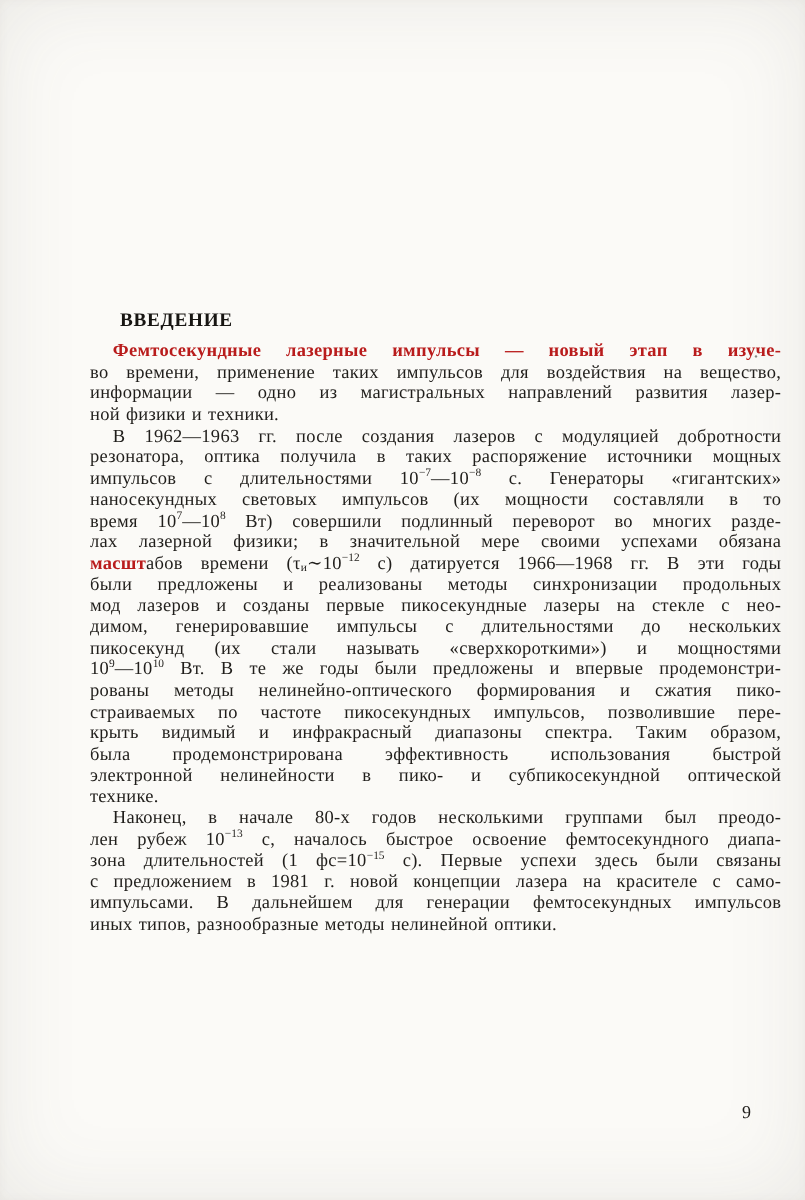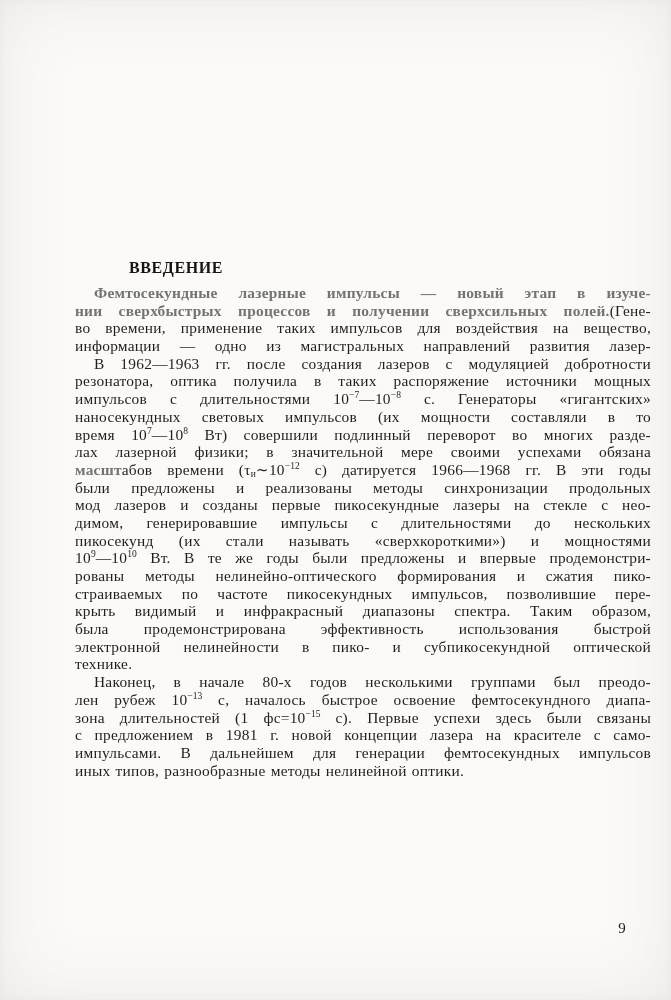--- a/index.html
+++ b/index.html
@@ -11,55 +11,54 @@
   .page {
     position:relative; width:671px; height:1000px;
     background:#fbfaf7;
     box-shadow: inset 0 0 70px rgba(90,85,75,0.10), inset 0 0 8px rgba(90,85,75,0.05);
     color:#1e1c1a;
   }
   .heading {
     position:absolute; left:100px; top:248px;
     font-size:16px; font-weight:bold; letter-spacing:0.6px;
     color:#171512;
-    margin-left:29px;
   }
   .body-text {
     position:absolute; left:75px; top:284px; width:576px;
     font-size:15.4px; letter-spacing:0.25px; word-spacing:1px;
     color:#201e1b;
   }
   .line {
     height:17.7px; line-height:17.7px; white-space:nowrap;
     text-align:justify; text-align-last:justify;
   }
   .line.first { text-indent:19px; }
   .line.last  { text-align-last:left; }
-  .line b { font-weight:bold; color:#737373; }
+  .line b { font-weight:bold; color:#b91c1c; }
   sup { font-size:0.62em; line-height:0; vertical-align:super; letter-spacing:0; }
   sub { font-size:0.62em; line-height:0; vertical-align:-0.18em; letter-spacing:0; }
   .page-number {
     position:absolute; left:612px; top:920px; width:20px;
     font-size:15px; line-height:17px; text-align:center; color:#201e1b;
   }
   .speck { position:absolute; background:rgba(40,38,35,0.55); border-radius:50%; }
   .speck.s1 { left:629px; top:296px; width:2px; height:2px; }
   .speck.s2 { left:597px; top:522px; width:2px; height:2px; }
 </style>
 </head>
 <body>
 
 <div class="page">
   <h1 class="heading">ВВЕДЕНИЕ</h1>
 
   <div class="body-text">
       <div class="line first"><b>Фемтосекундные лазерные импульсы — новый этап в изуче-</b></div>
-      <div class="line"><b>нии сверхбыстрых процессов и получении сверхсильных полей.</b>(Гене-</div>
       <div class="line">во времени, применение таких импульсов для воздействия на вещество,</div>
       <div class="line">информации — одно из магистральных направлений развития лазер-</div>
+      <div class="line last">ной физики и техники.</div>
       <div class="line first">В 1962—1963 гг. после создания лазеров с модуляцией добротности</div>
       <div class="line">резонатора, оптика получила в таких распоряжение источники мощных</div>
       <div class="line">импульсов с длительностями 10<sup>−7</sup>—10<sup>−8</sup> с. Генераторы «гигантских»</div>
       <div class="line">наносекундных световых импульсов (их мощности составляли в то</div>
       <div class="line">время 10<sup>7</sup>—10<sup>8</sup> Вт) совершили подлинный переворот во многих разде-</div>
       <div class="line">лах лазерной физики; в значительной мере своими успехами обязана</div>
       <div class="line"><b>масшт</b>абов времени (τ<sub>и</sub>∼10<sup>−12</sup> с) датируется 1966—1968 гг. В эти годы</div>
       <div class="line">были предложены и реализованы методы синхронизации продольных</div>
       <div class="line">мод лазеров и созданы первые пикосекундные лазеры на стекле с нео-</div>
       <div class="line">димом, генерировавшие импульсы с длительностями до нескольких</div>

